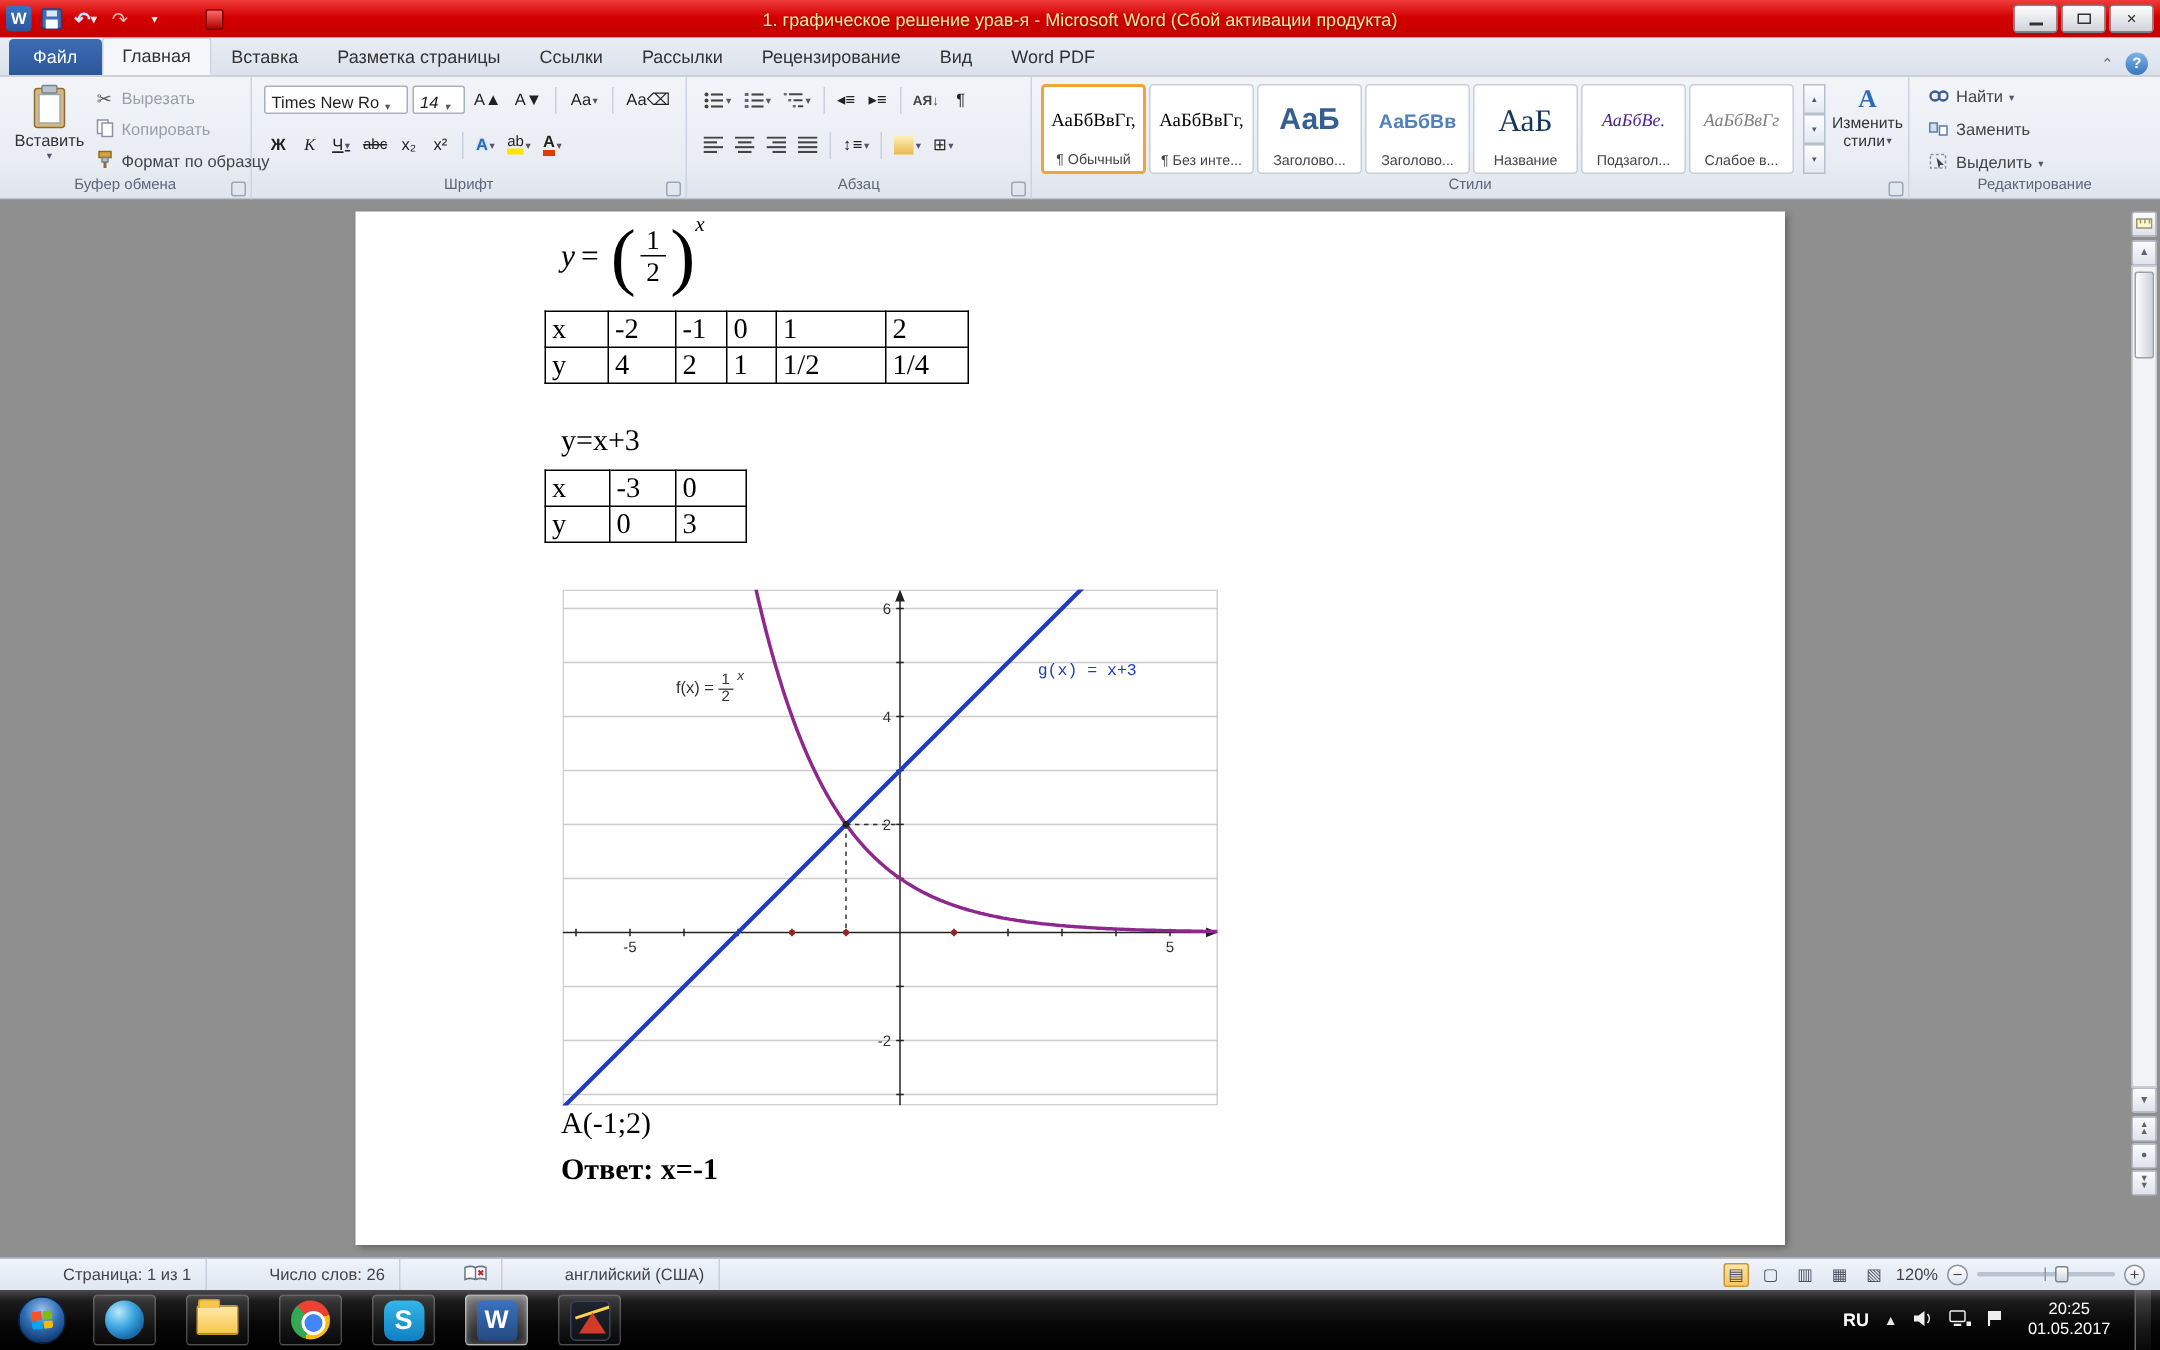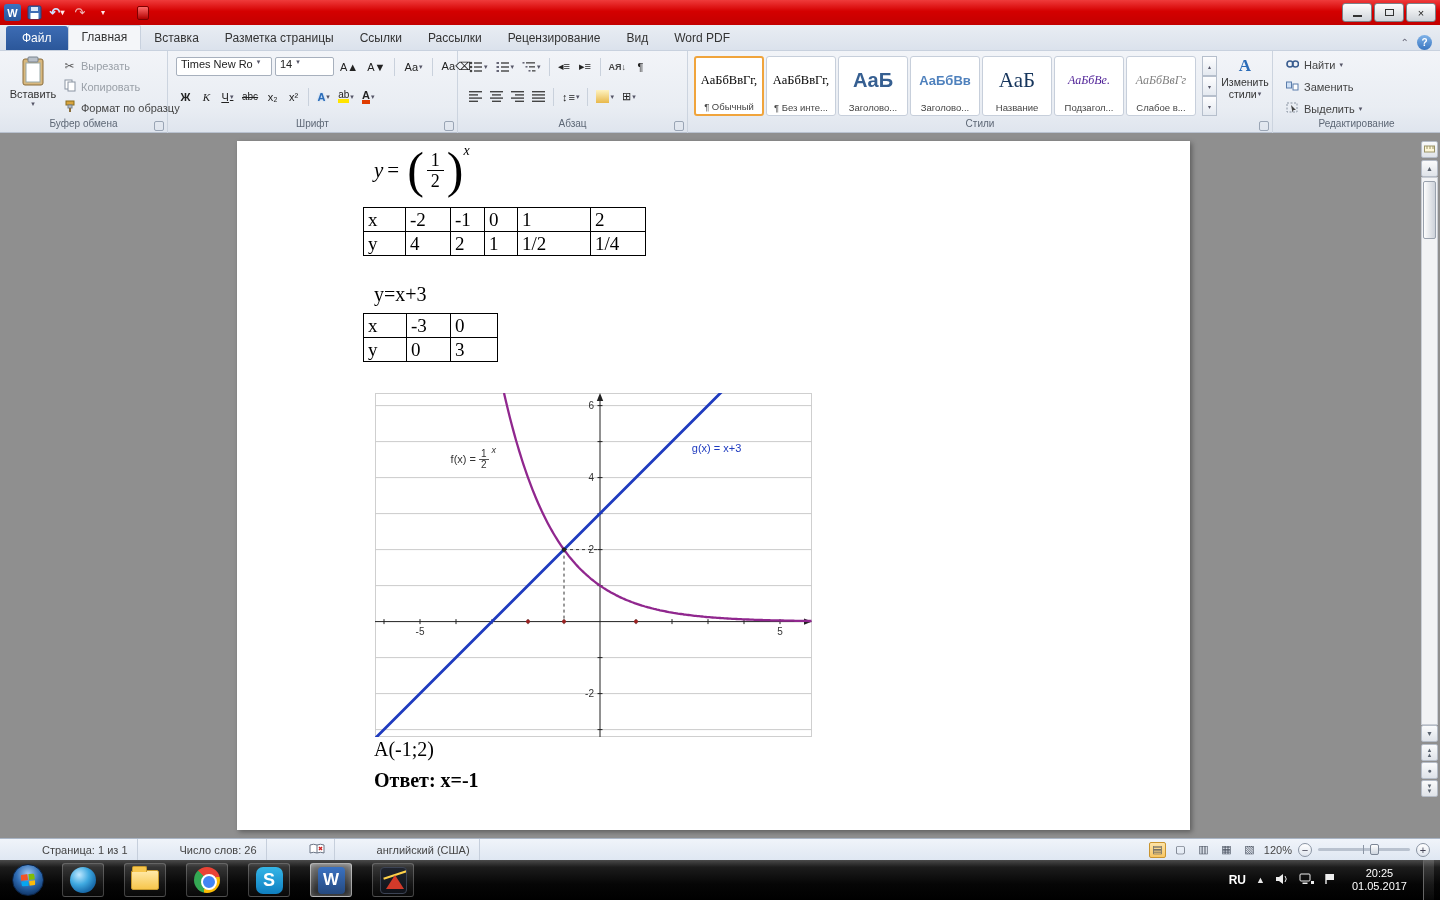--- a/index.html
+++ b/index.html
@@ -54,23 +54,23 @@
   .bigpaste { position:absolute; left:8px; top:4px; width:50px; height:62px; border:1px solid transparent;
     border-radius:3px; display:flex; flex-direction:column; align-items:center; font-size:11px; color:#333; }
   .bigpaste .lbl { margin-top:2px; }
   .clip-small { position:absolute; left:62px; top:6px; display:flex; flex-direction:column; gap:3px; }
   .sbtn { display:flex; align-items:center; gap:4px; height:18px; font-size:11px; color:#444; white-space:nowrap; }
   .sbtn .ic { width:15px; text-align:center; font-size:12px; color:#555; }
   .dim { color:#9aa0a8; }
 
   .fontrow1 { position:absolute; left:8px; top:6px; display:flex; align-items:center; gap:3px; }
   .combo { background:#fff; border:1px solid #a7b0bd; border-radius:2px; height:19px;
-    display:flex; align-items:flex-start; padding:0 2px 0 4px; font-size:11px; color:#222; }
+    display:flex; align-items:flex-end; padding:0 2px 0 4px; font-size:11px; color:#222; }
   .combo .car { font-size:7px; color:#556; margin-left:4px; }
-  .fname { width:96px; } .fsize { width:59px; }
+  .fname { width:96px; } .fsize { width:35px;font-style:italic; }
   .tbtn { min-width:19px; height:19px; display:flex; align-items:center; justify-content:center;
     border:1px solid transparent; border-radius:2px; font-size:11px; color:#222; padding:0 2px; }
   .fontrow2 { position:absolute; left:8px; top:36px; display:flex; align-items:center; gap:2px; }
   .bold-ic { font-weight:bold; } .ital-ic { font-style:italic; font-family:"Liberation Serif",serif; }
   .und-ic { text-decoration:underline; } .strike-ic { text-decoration:line-through; font-size:10px; }
   .effA { color:#2b6cb8; text-shadow:0 0 2px #9cc3ef; font-weight:bold; }
   .hlab { font-size:10px; border-bottom:4px solid #ffe400; line-height:9px; }
   .colA { font-weight:bold; border-bottom:4px solid #e03c00; line-height:10px; }
   .vsep { width:1px; height:18px; background:#c9d1dc; margin:0 3px; }
 
@@ -127,21 +127,21 @@
   .bold-line { font-weight:bold; }
 
   .chart { position:absolute; left:138px; top:252px; width:438px; height:346px; }
   .chart svg { position:absolute; left:0; top:0; }
   .flabel { position:absolute; font-family:"Liberation Sans",sans-serif; font-size:11px; color:#333;
     display:flex; align-items:center; gap:3px; }
   .frac2 { display:inline-flex; flex-direction:column; align-items:center; font-size:10px; line-height:10px; }
   .frac2 .num2 { border-bottom:1px solid #555; padding:0 2px; font-style:normal; }
   .frac2 i { font-style:normal; }
   .fexp2 { font-size:9px; align-self:flex-start; margin-top:-4px; font-style:italic; }
-  .glabel { position:absolute; font-family:Liberation Sans, sans-serif; font-size:11px; }
+  .glabel { position:absolute; font-family:Liberation Mono, monospace; font-size:11px; }
 
   
   .vscroll { position:absolute; right:2px; top:8px; width:17px; }
   .sc-btn { width:17px; height:17px; background:linear-gradient(#fafbfc,#dfe3e9); border:1px solid #b5bcc7;
     border-radius:2px; display:flex; align-items:center; justify-content:center; font-size:7px; color:#5b6470; }
   .sc-track { width:17px; height:548px; background:#f2f3f5; border:1px solid #c9cdd4; position:relative; }
   .sc-thumb { position:absolute; left:1px; top:3px; width:13px; height:58px;
     background:linear-gradient(90deg,#fdfdfd,#cdd2da); border:1px solid #99a1ad; border-radius:2px; }
   .ruler-btn { margin-bottom:2px; }
   .browse { margin-top:2px; display:flex; flex-direction:column; gap:1px; }
@@ -223,20 +223,21 @@
           </svg>
       </span>
       <span class="qbtn undo-g">
           <span>↶</span>
           <span class="qcaret">▾</span>
         </span>
       <span class="qbtn redo-g">↷</span>
       <span class="qbtn qcaret">▾</span>
     </div>
     <span class="flagicon"></span>
+    <div class="title-text">1. графическое решение урав-я  -  Microsoft Word (Сбой активации продукта)</div>
     <div class="winbtns">
       <span class="winbtn">
           <span class="minglyph"></span>
         </span>
       <span class="winbtn">
           <span class="maxglyph"></span>
         </span>
       <span class="winbtn">×</span>
     </div>
   </div>

